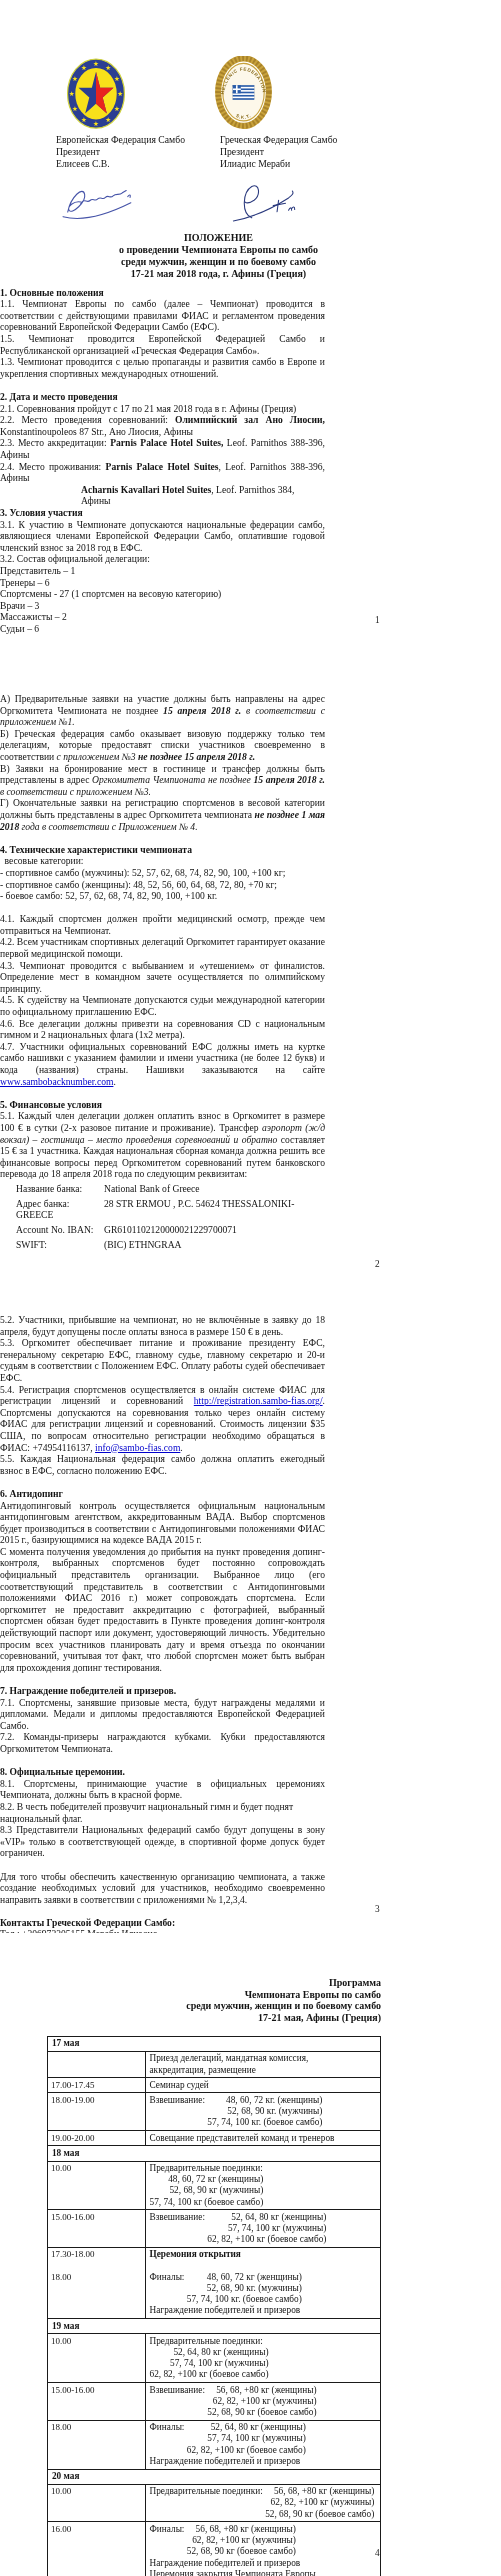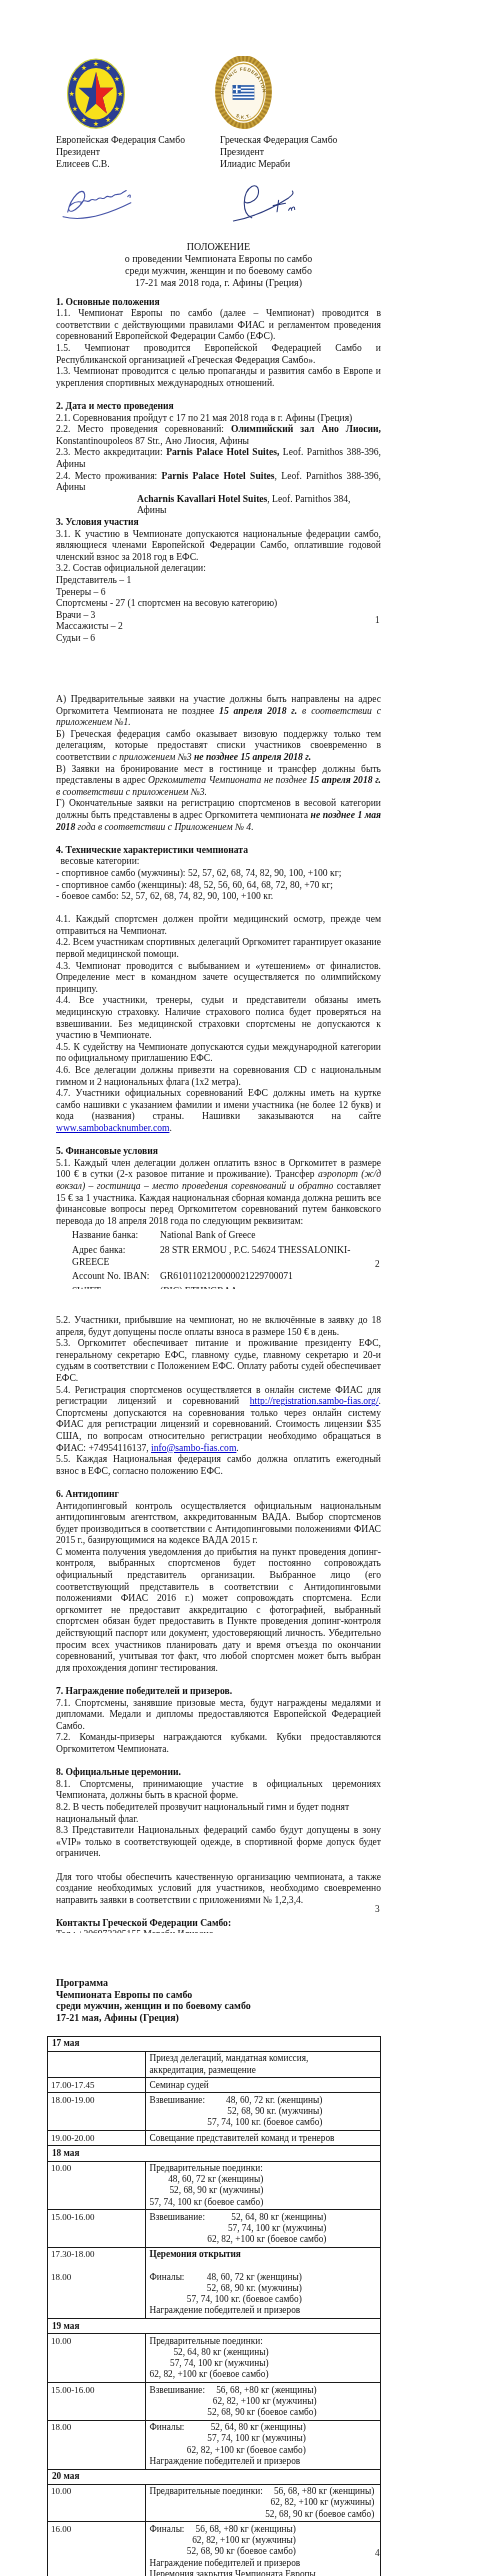--- a/index.html
+++ b/index.html
@@ -1,42 +1,42 @@
 <!DOCTYPE html>
 <html style="font-size:12.3px"><head>
 <meta charset="utf-8">
 <style>
   html,body{margin:0;padding:0;background:#fff;}
   body{width:501px;font-family:"Liberation Serif","DejaVu Serif",serif;color:#141414;}
   .page{position:relative;width:501px;background:#fff;overflow:hidden;}
   .page-1{height:644px}.page-2{height:645px}.page-3{height:644px}.page-4{height:644px}
-  .content{margin-left:56px;width:325px;font-size:9.6px;line-height:11.6px;}
+  .content{width:325px;font-size:9.6px;line-height:11.6px;}
   .pad2{padding-top:49px}.pad3{padding-top:25px}
   .h{font-weight:700;}
   .para{text-align:justify;}
   .b{font-weight:700}.i{font-style:italic}
   .a{color:#0000cc;text-decoration:underline;cursor:pointer;}
   .sp{width:100%;}
   .kv{margin:3.1px 0 3.1px 16px;}
   .kv-label{display:inline-block;width:88px;}
   .pagenum{position:absolute;top:615px;left:375px;font-size:9.3px;color:#222;}
   
   .hdr{display:flex;padding:56px 0 0 56px;}
   .hdr-col{width:164px;}
   .logo{display:block;}
   .logo-left{margin-left:10px;}
   .logo-right{margin-left:-4.6px;}
   .org-lines{margin-top:5.4px;font-size:9.7px;line-height:11.6px;}
   .sig{display:block;margin-top:8.5px;}
   .sig-left{margin-left:3.9px;}
   .sig-right{margin-left:7px;}
-  .title-block{margin-top:17px;margin-left:56px;width:325px;text-align:center;font-weight:400;font-size:10px;line-height:12px;}
+  .title-block{margin-top:8px;margin-left:56px;width:325px;text-align:center;font-weight:700;font-size:10px;line-height:12px;}
   .body-blocks{margin-top:7px;}
   
-  .prog-title{padding-top:44px;margin-left:56px;width:325px;text-align:left;font-weight:700;font-size:10px;line-height:11.6px;}
+  .prog-title{padding-top:44px;margin-left:56px;width:325px;text-align:right;font-weight:700;font-size:10px;line-height:11.6px;}
   .sched{margin:12.3px 0 0 47px;width:332px;border:0.8px solid #1a1a1a;font-size:9.3px;line-height:11.2px;}
   .srow{display:flex;border-bottom:0.8px solid #1a1a1a;gap:44px;}
   .srow:last-child{border-bottom:none;}
   .sdate{display:block;font-weight:700;padding:1.5px 3.9px;border-bottom:0.8px solid #1a1a1a;}
   .stime{flex:0 0 48px;padding:1.5px 1.5px 1.5px 3.1px;white-space:nowrap;font-size:9px;}
   .scontent{flex:1;border-left:0.8px solid #1a1a1a;padding:1.5px 3.1px 1.5px 3.9px;}
   .items{display:inline-block;vertical-align:top;text-align:right;}
 </style>
 </head>
 <body>
@@ -167,21 +167,20 @@
       <div class="sp" style="height: 11.6px;"></div>
       <div class="h">4. Технические характеристики чемпионата</div>
       <div class="line" style="padding-left: 4.6px;">весовые категории:</div>
       <div class="line">- спортивное самбо (мужчины): 52, 57, 62, 68, 74, 82, 90, 100, +100 кг;</div>
       <div class="line">- спортивное самбо (женщины): 48, 52, 56, 60, 64, 68, 72, 80, +70 кг;</div>
       <div class="line">- боевое самбо: 52, 57, 62, 68, 74, 82, 90, 100, +100 кг.</div>
       <div class="sp" style="height: 11.6px;"></div>
       <div class="para">4.1. Каждый спортсмен должен пройти медицинский осмотр, прежде чем отправиться на Чемпионат.</div>
       <div class="para">4.2. Всем участникам спортивных делегаций Оргкомитет гарантирует оказание первой медицинской помощи.</div>
       <div class="para">4.3. Чемпионат проводится с выбыванием и «утешением» от финалистов. Определение мест в командном зачете осуществляется по олимпийскому принципу.</div>
-      <div class="para">4.4. Все участники, тренеры, судьи и представители обязаны иметь медицинскую страховку. Наличие страхового полиса будет проверяться на взвешивании. Без медицинской страховки спортсмены не допускаются к участию в Чемпионате.</div>
       <div class="para">4.5. К судейству на Чемпионате допускаются судьи международной категории по официальному приглашению ЕФС.</div>
       <div class="para">4.6. Все делегации должны привезти на соревнования CD с национальным гимном и 2 национальных флага (1х2 метра).</div>
       <div class="para"><span>4.7. Участники официальных соревнований ЕФС должны иметь на куртке самбо нашивки с указанием фамилии и имени участника (не более 12 букв) и кода (названия) страны. Нашивки заказываются на сайте </span><span class="a">www.sambobacknumber.com</span><span>.</span></div>
       <div class="sp" style="height: 11.6px;"></div>
       <div class="h">5. Финансовые условия</div>
       <div class="para"><span>5.1. Каждый член делегации должен оплатить взнос в Оргкомитет в размере 100 € в сутки (2-х разовое питание и проживание). Трансфер </span><span class="i">аэропорт (ж/д вокзал) – гостиница – место проведения соревнований и обратно</span><span> составляет 15 € за 1 участника. Каждая национальная сборная команда должна решить все финансовые вопросы перед Оргкомитетом соревнований путем банковского перевода до 18 апреля 2018 года по следующим реквизитам:</span></div>
       <div class="kv"><span class="kv-label">Название банка:</span><span>National Bank of Greece</span></div>
       <div class="kv"><span class="kv-label">Адрес банка:</span><span>28 STR ERMOU , P.C. 54624 THESSALONIKI-GREECE</span></div>
       <div class="kv"><span class="kv-label">Account No. IBAN:</span><span>GR6101102120000021229700071</span></div>
       <div class="kv"><span class="kv-label">SWIFT:</span><span>(BIC) ETHNGRAA</span></div>

